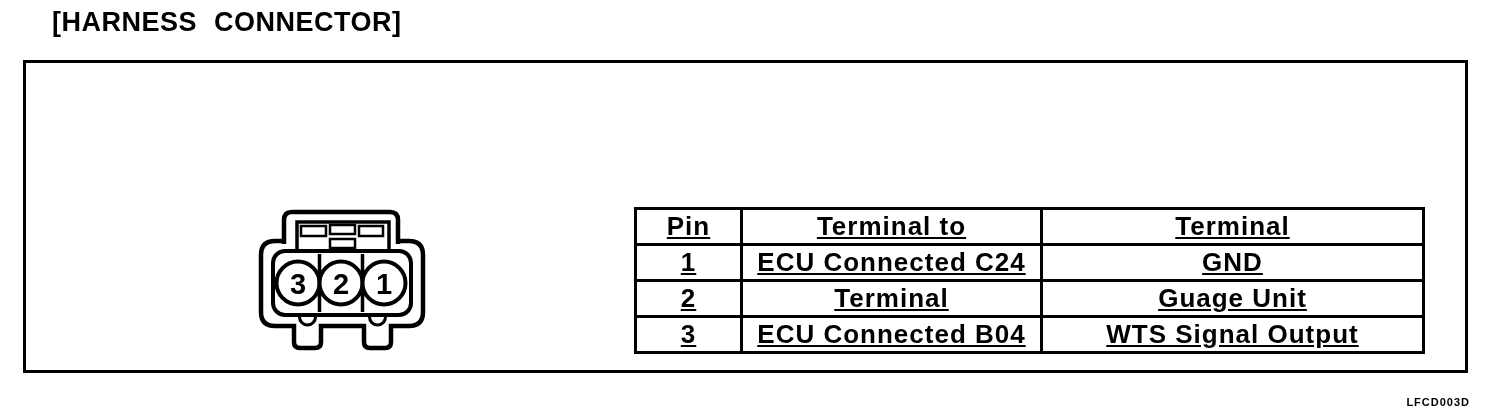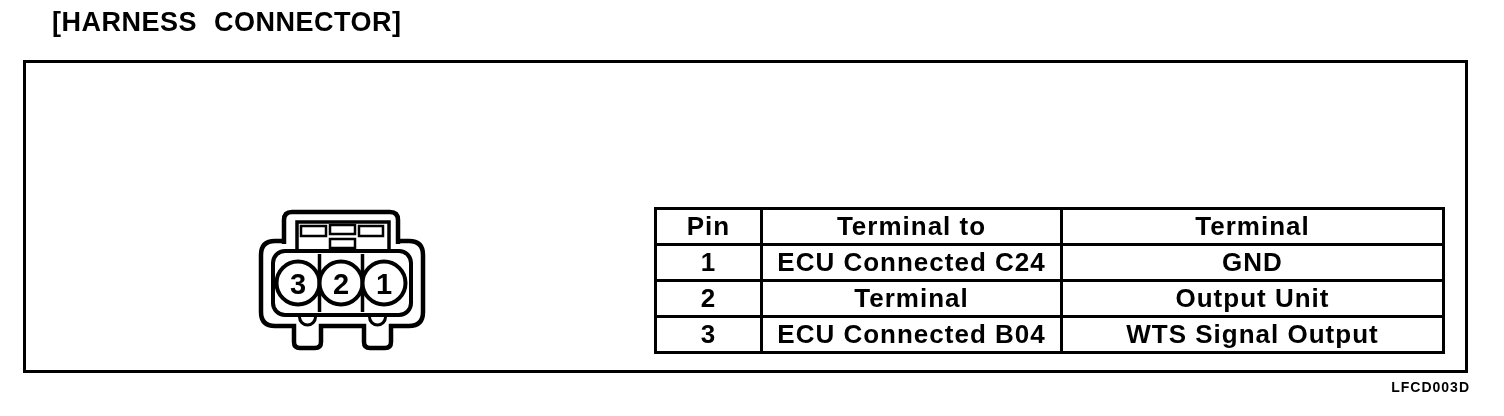--- a/index.html
+++ b/index.html
@@ -27,45 +27,46 @@
   }
 
   .connector-svg {
     position: absolute;
     left: 230px; top: 115px;
     width: 175px; height: 175px;
   }
 
   .pin-table {
     position: absolute;
-    left: 628px; top: 144px;
+    left: 608px; top: 144px;
     width: 788px;
     border-collapse: collapse;
     table-layout: fixed;
+    text-decoration: underline;
   }
   .pin-table th, .pin-table td {
     border: 3px solid #000;
     height: 36px;
     text-align: center;
     vertical-align: middle;
     font-size: 26px;
     font-weight: bold;
     letter-spacing: 1px;
     padding: 0;
     white-space: nowrap;
     overflow: hidden;
   }
   .col-pin { width: 106px; }
   .col-connected { width: 300px; }
   .col-function { width: 382px; }
 
   .figure-code {
     position: absolute;
-    right: 34px; top: 379px;
-    font-size: 14px;
+    right: 34px; top: 396px;
+    font-size: 11px;
     font-weight: bold;
     letter-spacing: 1px;
     color: #000;
   }
 
   .pin-digit {
     font-family: "Liberation Sans", sans-serif;
     font-size: 29px;
     font-weight: bold;
     fill: #000;
@@ -126,21 +127,21 @@
       </thead>
       <tbody>
         <tr>
           <td>1</td>
           <td>ECU Connected C24</td>
           <td>GND</td>
         </tr>
         <tr>
           <td>2</td>
           <td>Terminal</td>
-          <td>Output Unit</td>
+          <td>Guage Unit</td>
         </tr>
         <tr>
           <td>3</td>
           <td>ECU Connected B04</td>
           <td>WTS Signal Output</td>
         </tr>
       </tbody>
     </table>
 
   </div>

